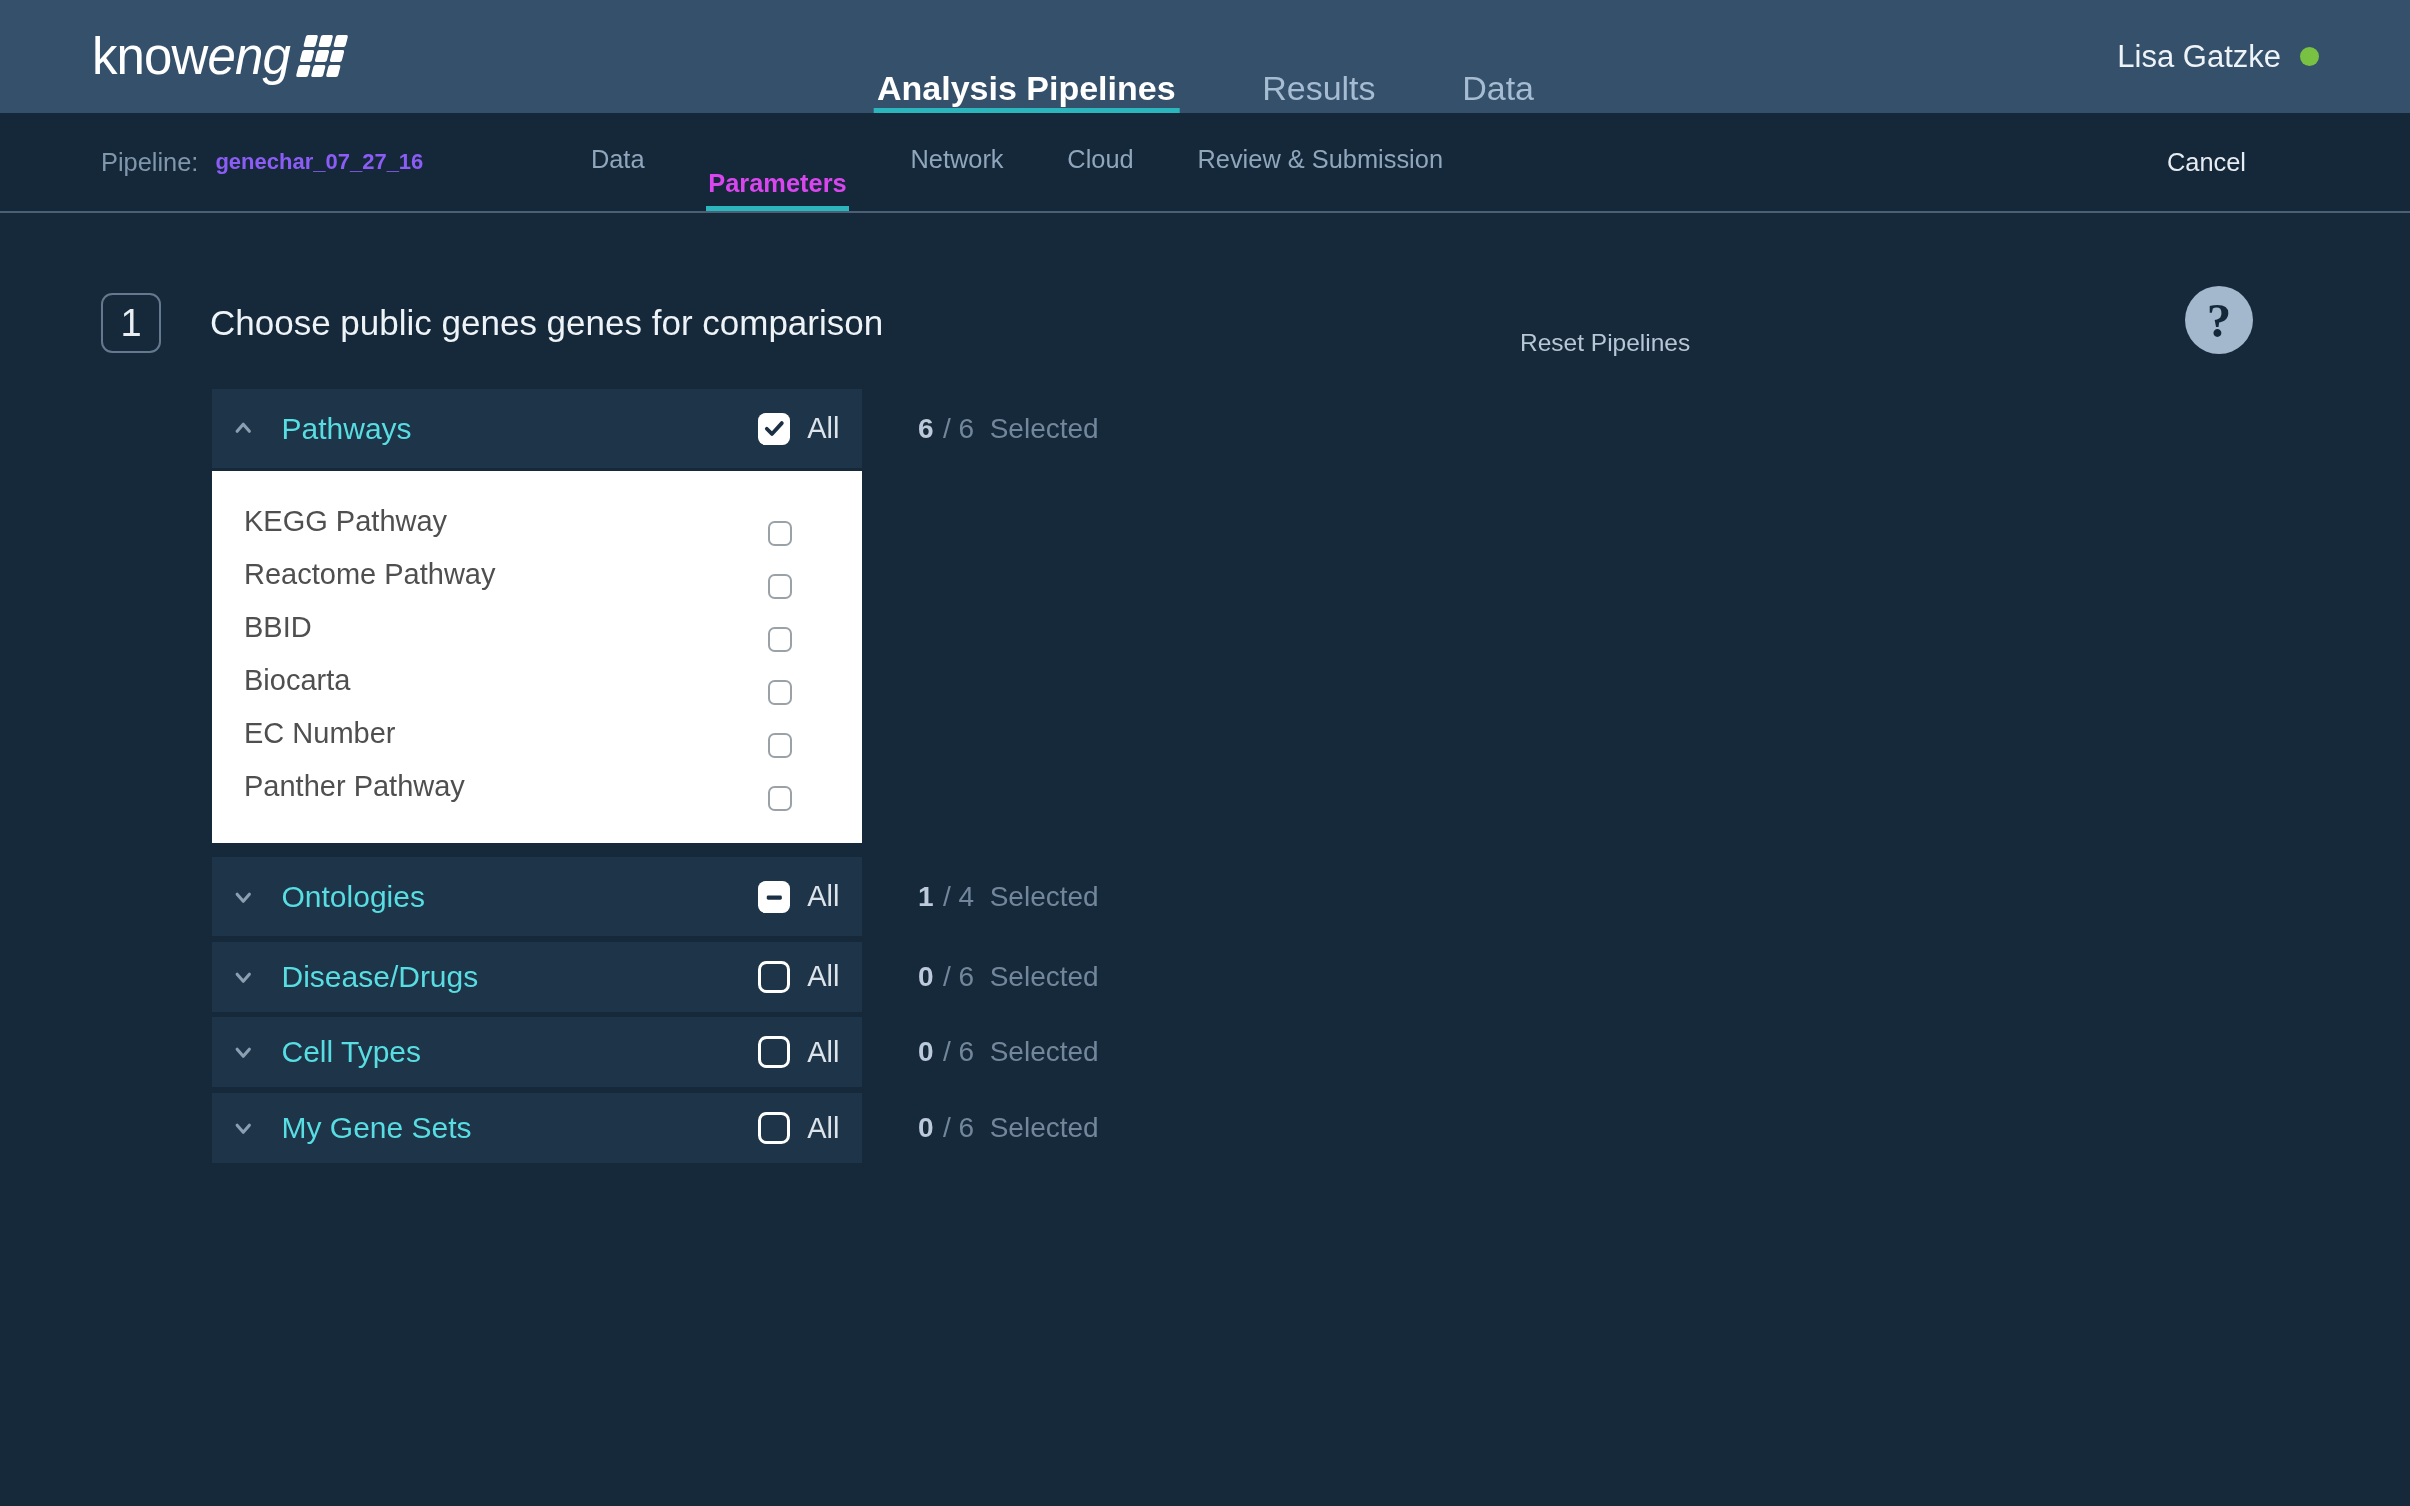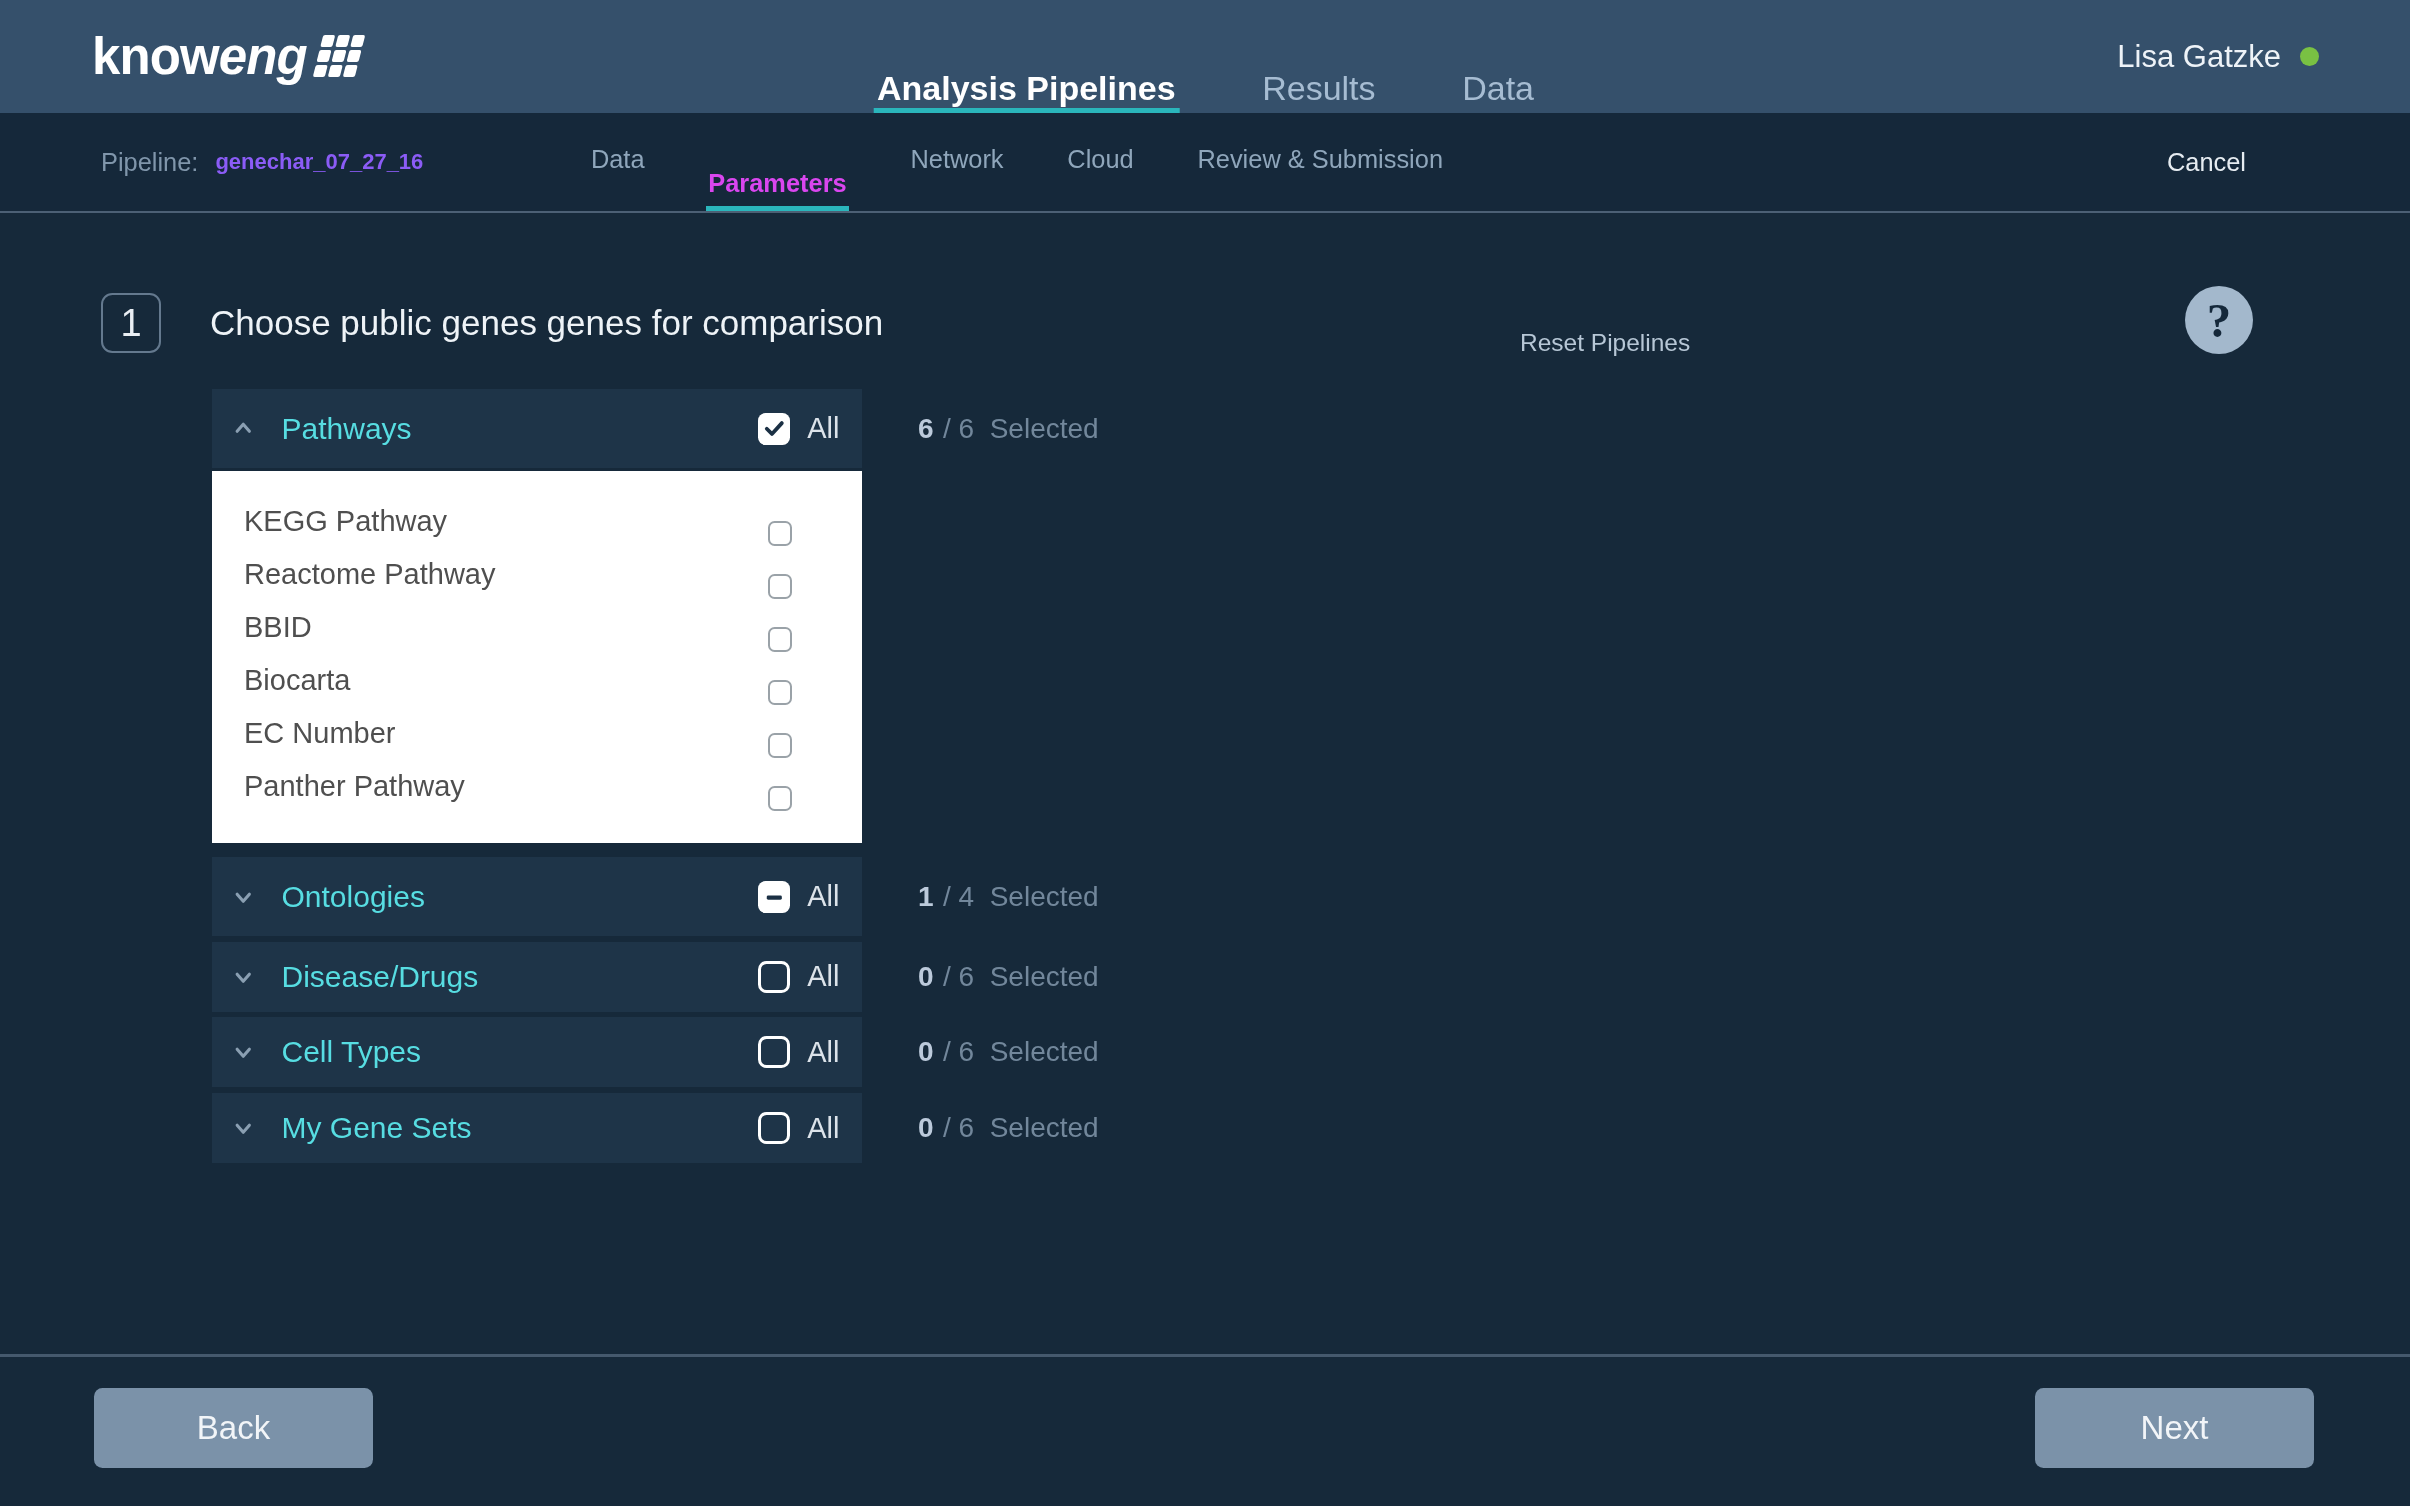--- a/index.html
+++ b/index.html
@@ -3,21 +3,21 @@
 <meta charset="utf-8">
 <style>
   * { margin:0; padding:0; box-sizing:border-box; }
   html,body { width:2411px; height:1507px; }
   body { font-family:"Liberation Sans", sans-serif; background:#16293a; overflow:hidden; }
   .app { position:relative; width:2411px; height:1507px; background:#16293a; color:#e9eef3; }
 
   
   .topbar { position:relative; height:113px; background:#35506b; display:flex; align-items:center; }
   .logo { display:flex; align-items:center; margin-left:92px; cursor:pointer; }
-  .logo-text { font-size:51px; font-weight:700; color:#ffffff; letter-spacing:-0.9px; line-height:1; }
+  .logo-text { font-size:51px; font-weight:400; color:#ffffff; letter-spacing:-0.9px; line-height:1; }
   .logo-eng { font-style:italic; }
   .logo-grid { display:grid; grid-template-columns:repeat(3,12.2px); grid-auto-rows:12.2px; gap:2.8px;
                transform:skewX(-14deg); margin-left:11.3px; }
   .logo-grid span { background:#ffffff; border-radius:1.9px; }
   .main-nav { position:absolute; left:50%; top:0; transform:translateX(-50%); height:100%;
               display:flex; align-items:flex-end; gap:79px; }
   .nav-item { display:flex; align-items:center; font-size:34px; color:#a6bcd2; cursor:pointer;
               border-bottom:5.6px solid transparent; padding:0 3.8px; }
   .nav-item.active { color:#ffffff; font-weight:bold; border-bottom-color:#2ab6bc; }
   .user-area { margin-left:auto; margin-right:92px; display:flex; align-items:center; gap:19px; }
@@ -225,19 +225,15 @@
         <span class="group-label">My Gene Sets</span>
         <span class="spacer"></span>
         <span class="hcb empty"></span>
         <span class="all-label">All</span>
         <span class="counter"><span class="count">0</span><span class="rest">/ 6  Selected</span></span>
       </div>
 
     </div>
   </main>
 
-  <footer class="footer">
-    <button class="btn back">Back</button>
-    <button class="btn next">Next</button>
-  </footer>
 
 </div>
 
 
 </body></html>

